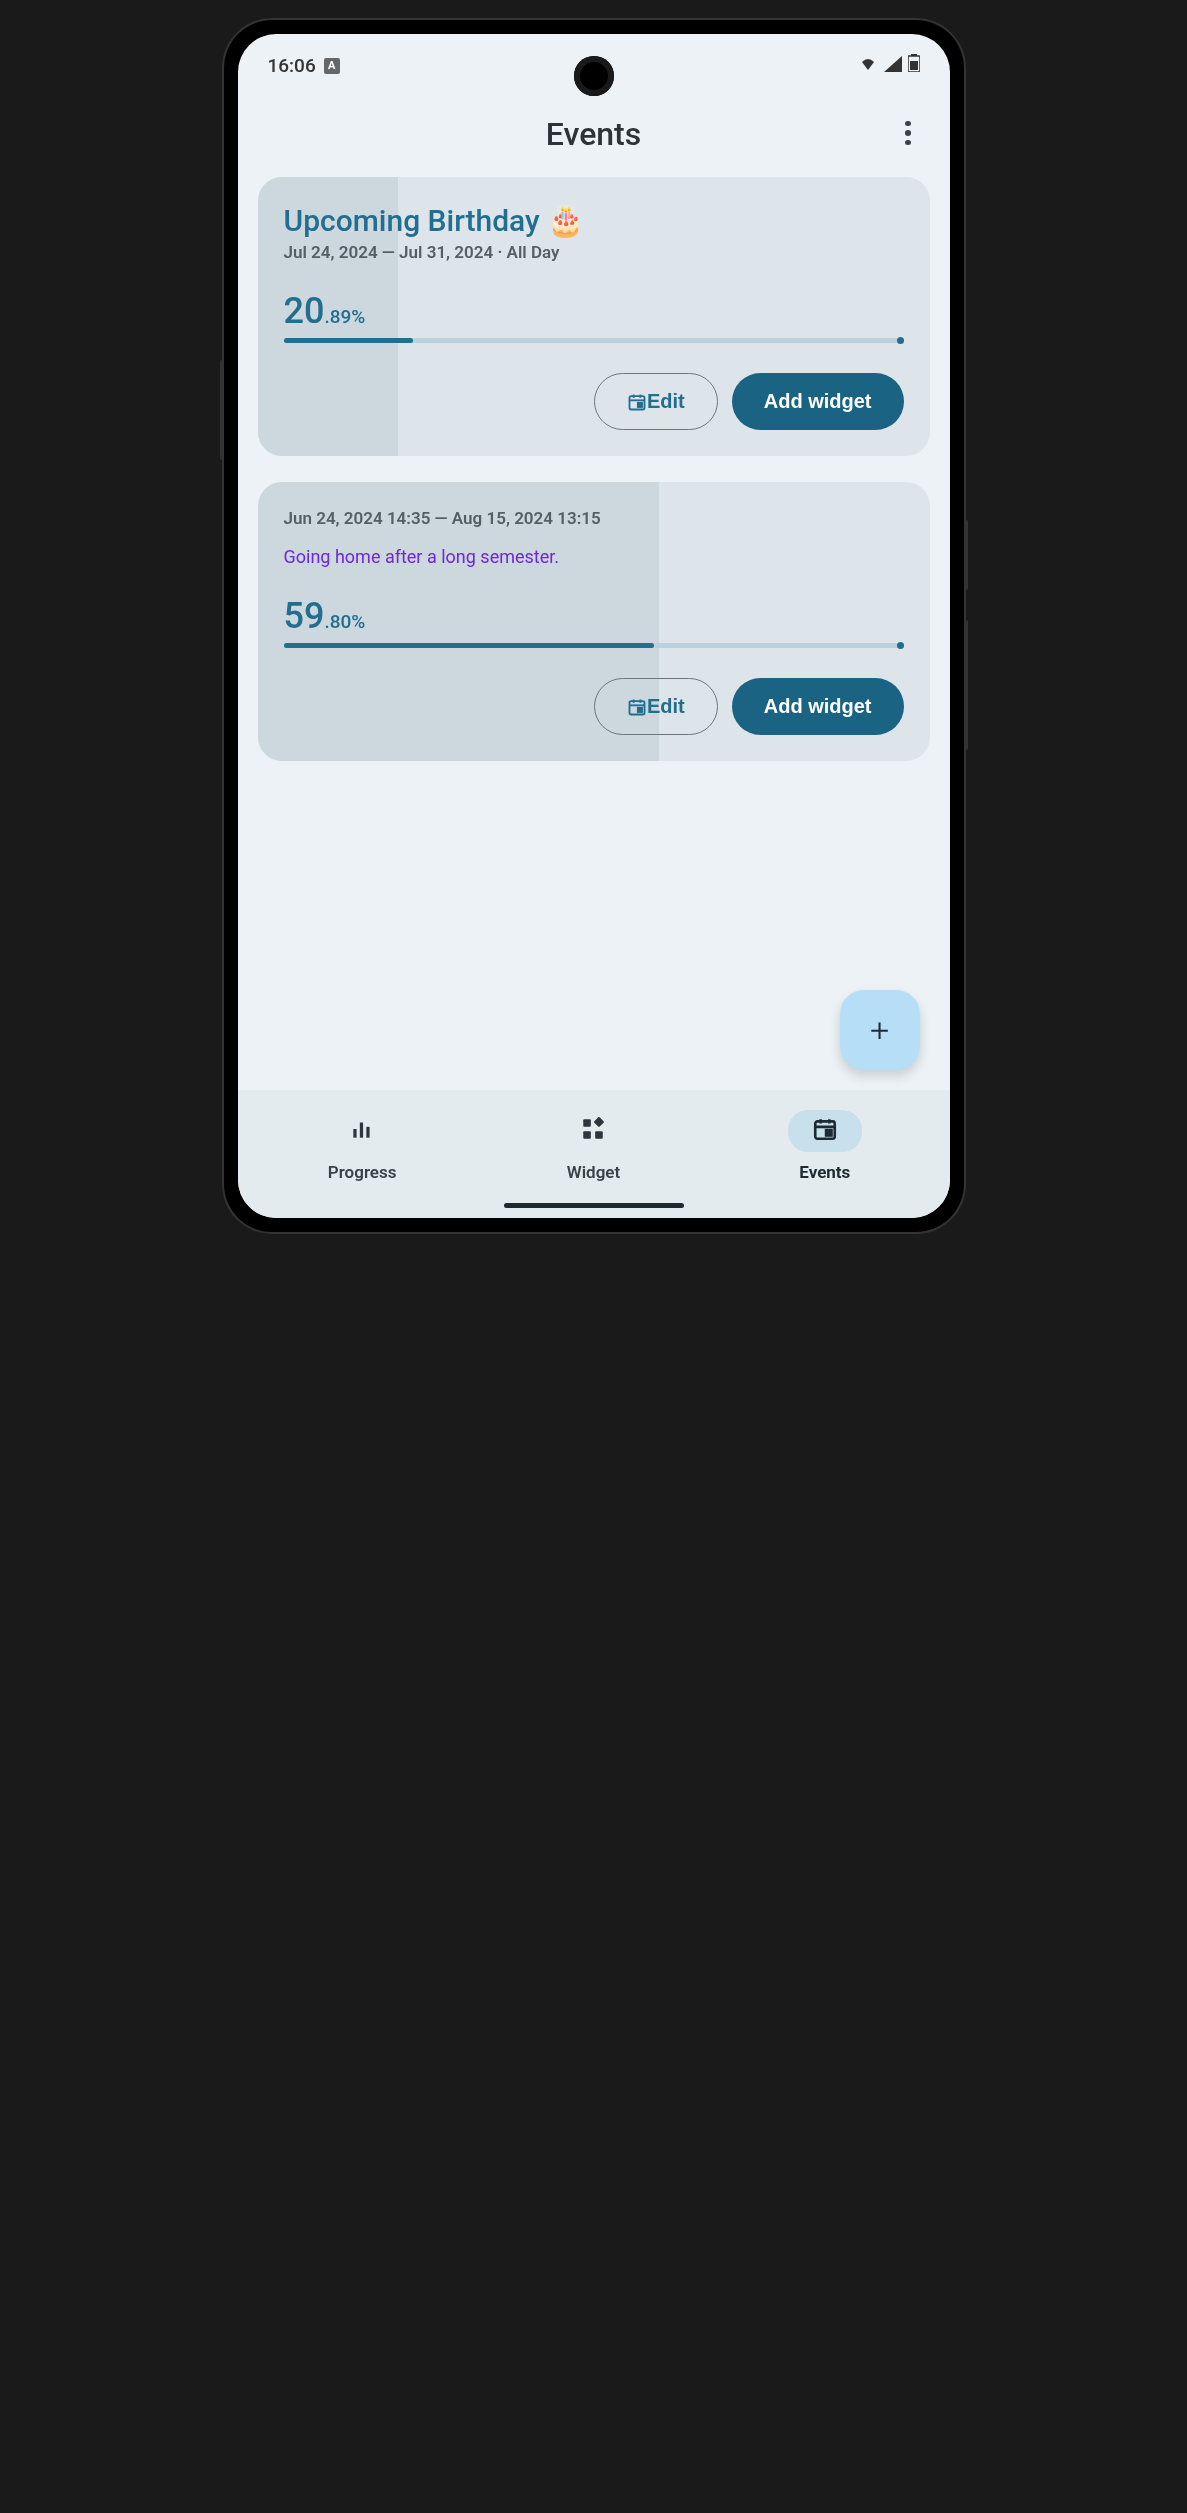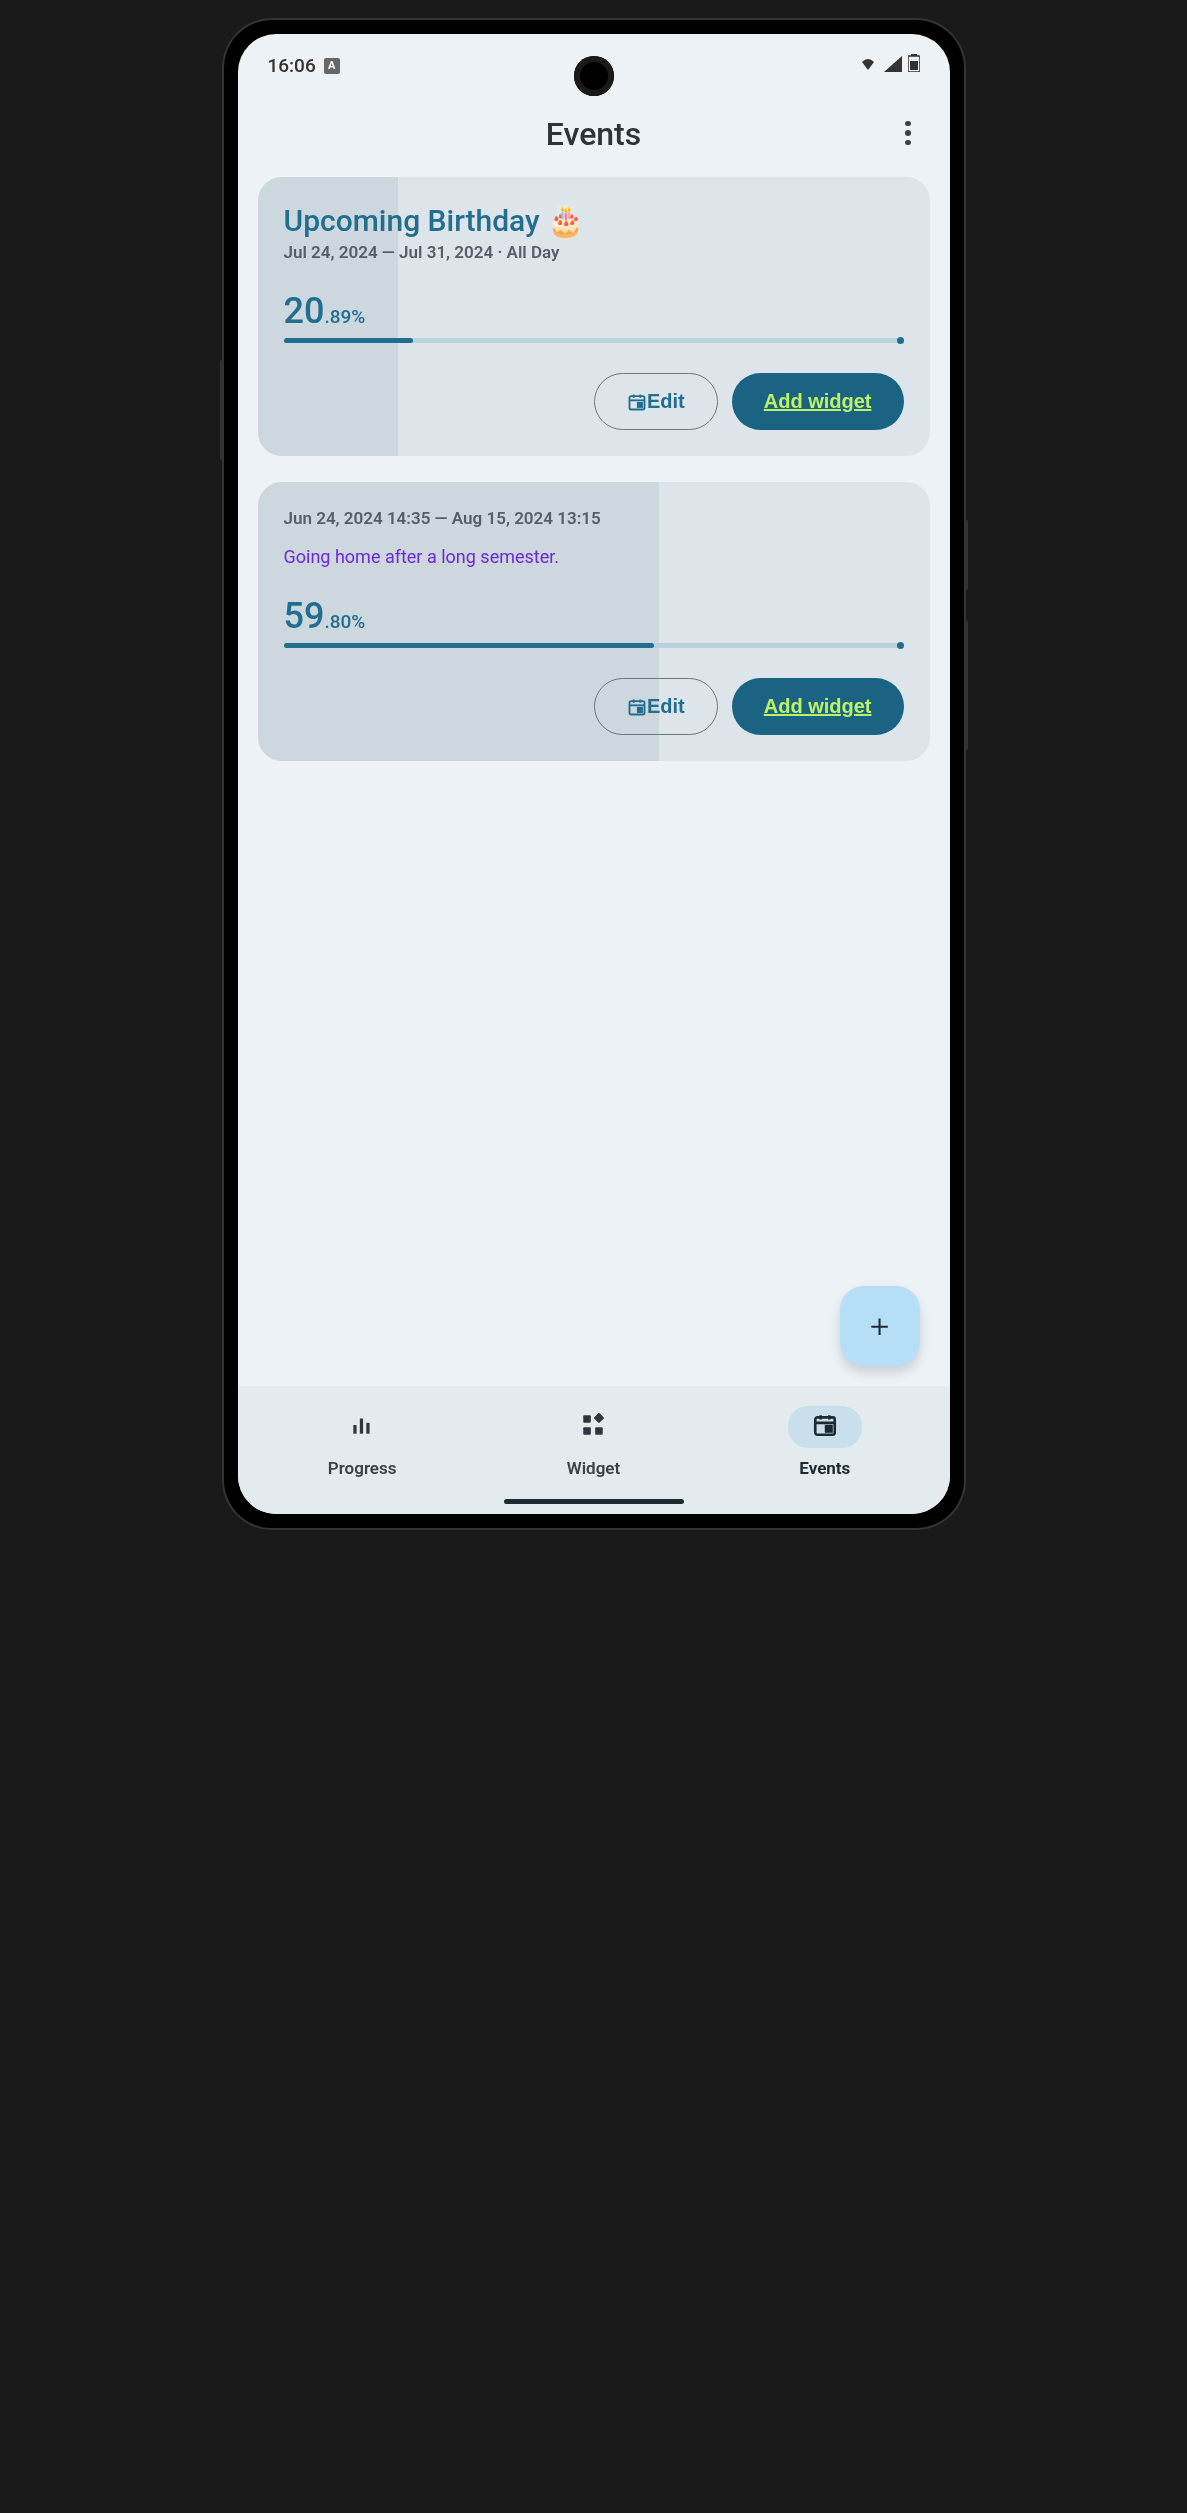--- a/index.html
+++ b/index.html
@@ -41,21 +41,21 @@
       right: -4px;
       top: 600px;
       width: 4px;
       height: 130px;
       background: #333;
       border-radius: 0 2px 2px 0;
     }
     .screen {
       background: #ecf2f5;
       border-radius: 38px;
-      height: 1480px;
+      height: 1184px;
       position: relative;
       overflow: hidden;
       display: flex;
       flex-direction: column;
     }
     .camera-notch {
       position: absolute;
       top: 22px;
       left: 50%;
       transform: translateX(-50%);
@@ -206,22 +206,21 @@
       align-items: center;
       border: none;
     }
     .btn-outline {
       background: transparent;
       border: 1.5px solid #6b7780;
       color: #216e8f;
     }
     .btn-primary {
       background: #1a6382;
-      color: #bef264;
-      text-decoration: underline;
+      color: #ffffff;
     }
     .calendar-edit-icon {
       width: 20px;
       height: 20px;
     }
     .fab {
       position: absolute;
       right: 30px;
       bottom: 148px;
       width: 80px;

